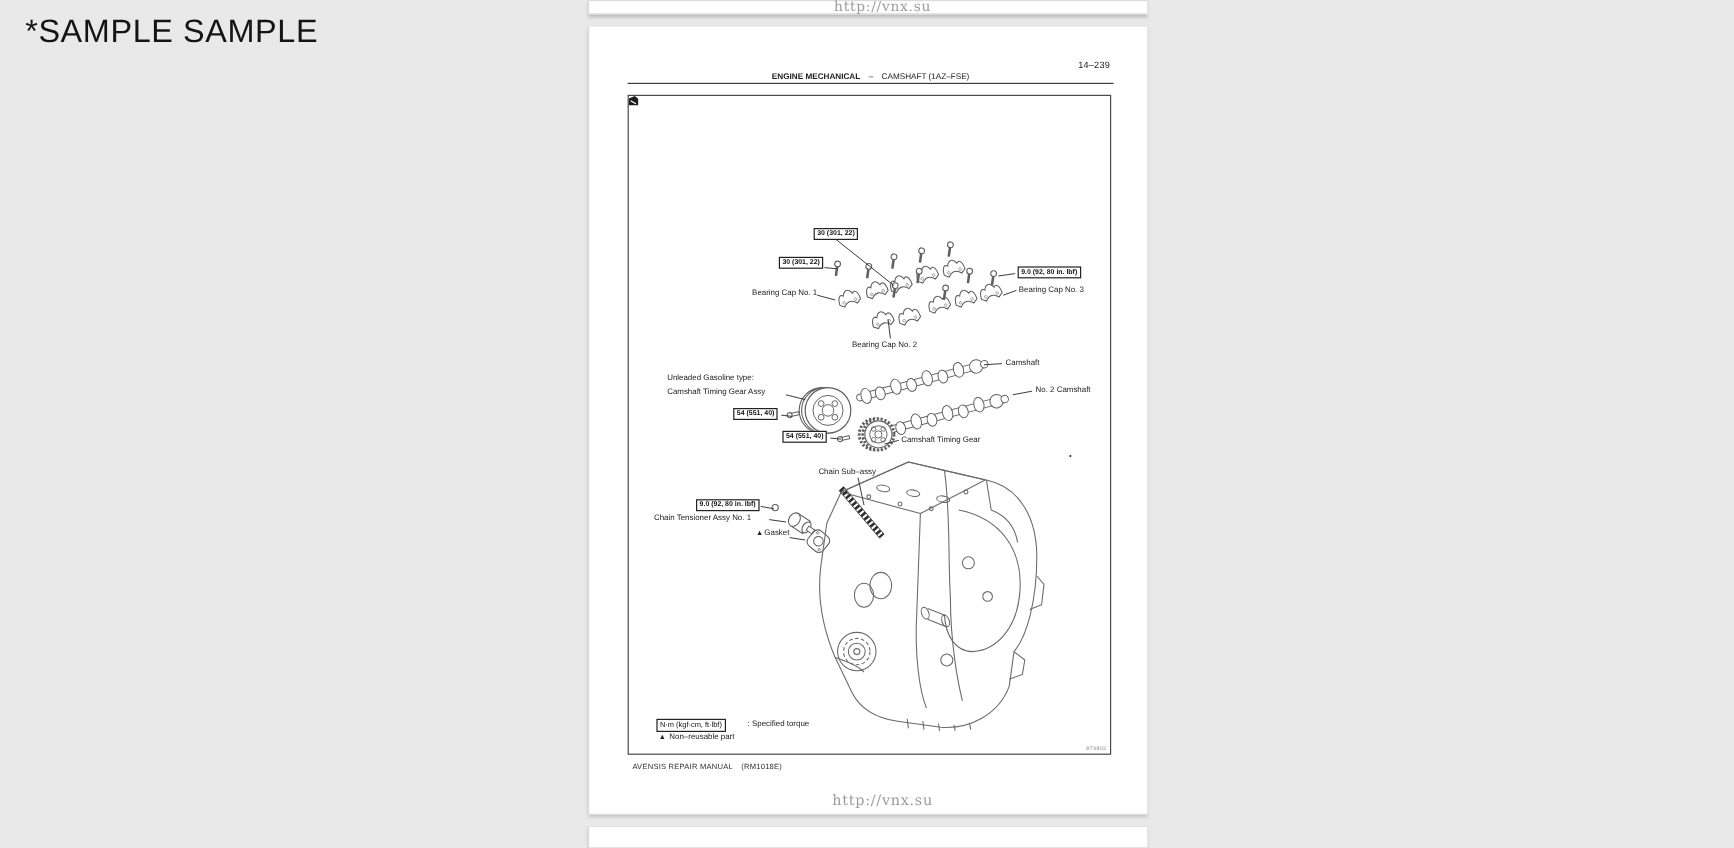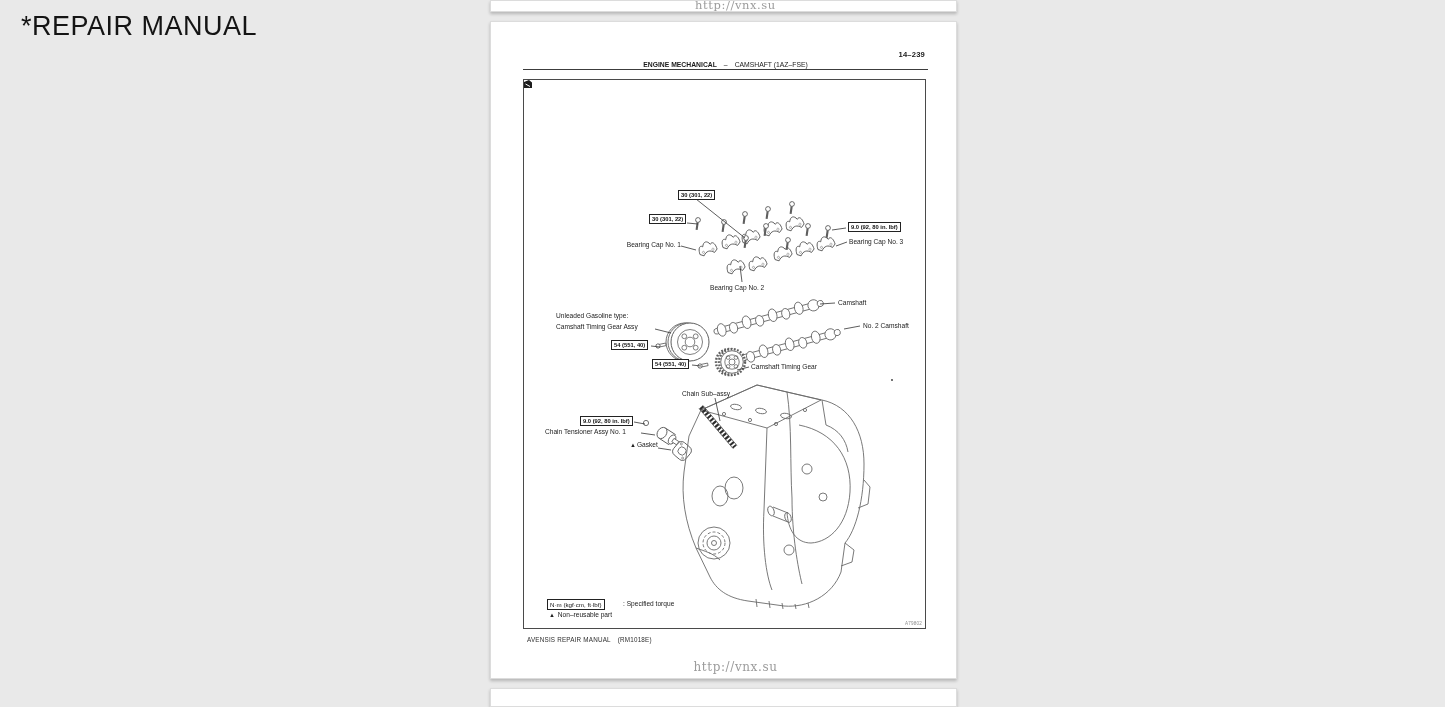--- a/index.html
+++ b/index.html
@@ -27,21 +27,21 @@
     font-family:"DejaVu Serif", serif;
     color:#9c9c9c; text-align:center; letter-spacing:.6px;
     width:100%;
     margin-left:12px;
   }
   #wm-top { position:absolute; left:0; top:-2px; font-size:11.5px; line-height:12px; }
   #wm-main { position:absolute; left:0; top:638px; font-size:12px; }
 
   #page-number {
     position:absolute; right:31px; top:28px;
-    font-size:7.6px; font-weight:bold; color:#1a1a1a; letter-spacing:.2px;margin-left:28px;
+    font-size:7.6px; font-weight:normal; color:#1a1a1a; letter-spacing:.2px;margin-left:28px;
   }
   #page-header {
     position:absolute; left:32px; top:38.5px; width:405px;
     text-align:center; font-size:6.8px; color:#1a1a1a; white-space:nowrap;
   }
   #page-header .sec { font-weight:bold; }
   #page-header .sep { margin:0 7px; }
   #header-rule {
     position:absolute; left:32px; top:46.5px; width:405px; height:1.6px;
     background:#3c3c3c;
@@ -74,21 +74,21 @@
 
   #footer-line {
     position:absolute; left:36px; top:614px;
     font-size:6.3px; color:#2e2e2e; letter-spacing:.2px;
   }
   #footer-line .code { margin-left:7px; }
 </style>
 </head>
 <body>
 
-<div id="sample-overlay">*REPAIR MANUAL</div>
+<div id="sample-overlay">*SAMPLE SAMPLE</div>
 
 <div class="page" id="page-top">
   <div class="watermark" id="wm-top">http://vnx.su</div>
 </div>
 
 <div class="page" id="page-main">
 
   <div id="page-number">14–239</div>
 
   <div id="page-header">

